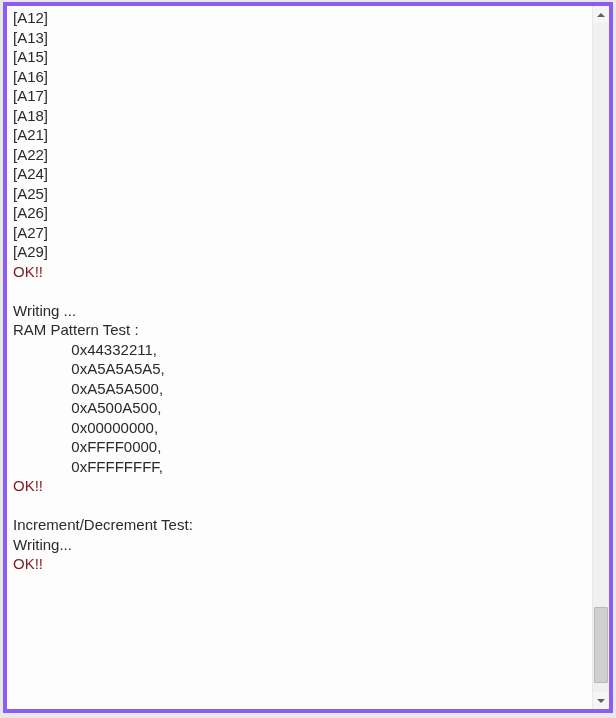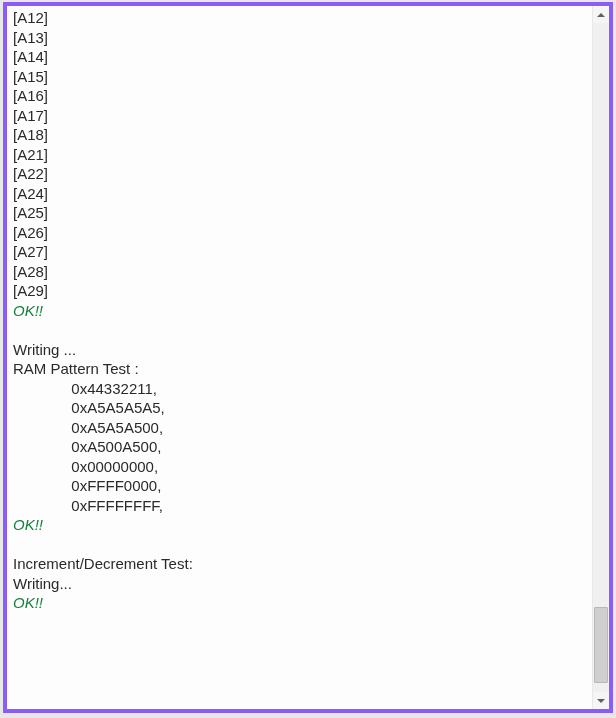--- a/index.html
+++ b/index.html
@@ -24,21 +24,21 @@
       top: 0;
       left: 0;
       right: 17px;
       bottom: 0;
       padding: 2px 4px 2px 6px;
       line-height: 1.3;
       overflow: hidden;
       color: #2a2a2a;
     }
     .line { white-space: pre; }
-    .ok { color: #15803d; font-style: italic; }
+    .ok { color: #7f1d1d; }
     
     .scrollbar {
       position: absolute;
       top: 0;
       right: 0;
       bottom: 0;
       width: 17px;
       background: #f0f0f0;
       border-left: 1px solid #e8e8e8;
     }
@@ -73,32 +73,30 @@
     }
   </style>
 </head>
 <body>
 
 <div class="outer-box">
 
   <div class="scroll-area">
     <div class="line">[A12]</div>
     <div class="line">[A13]</div>
-    <div class="line">[A14]</div>
     <div class="line">[A15]</div>
     <div class="line">[A16]</div>
     <div class="line">[A17]</div>
     <div class="line">[A18]</div>
     <div class="line">[A21]</div>
     <div class="line">[A22]</div>
     <div class="line">[A24]</div>
     <div class="line">[A25]</div>
     <div class="line">[A26]</div>
     <div class="line">[A27]</div>
-    <div class="line">[A28]</div>
     <div class="line">[A29]</div>
     <div class="line ok">OK!!</div>
     <div class="line">&nbsp;</div>
     <div class="line">Writing ...</div>
     <div class="line">RAM Pattern Test :</div>
     <div class="line">              0x44332211,</div>
     <div class="line">              0xA5A5A5A5,</div>
     <div class="line">              0xA5A5A500,</div>
     <div class="line">              0xA500A500,</div>
     <div class="line">              0x00000000,</div>

